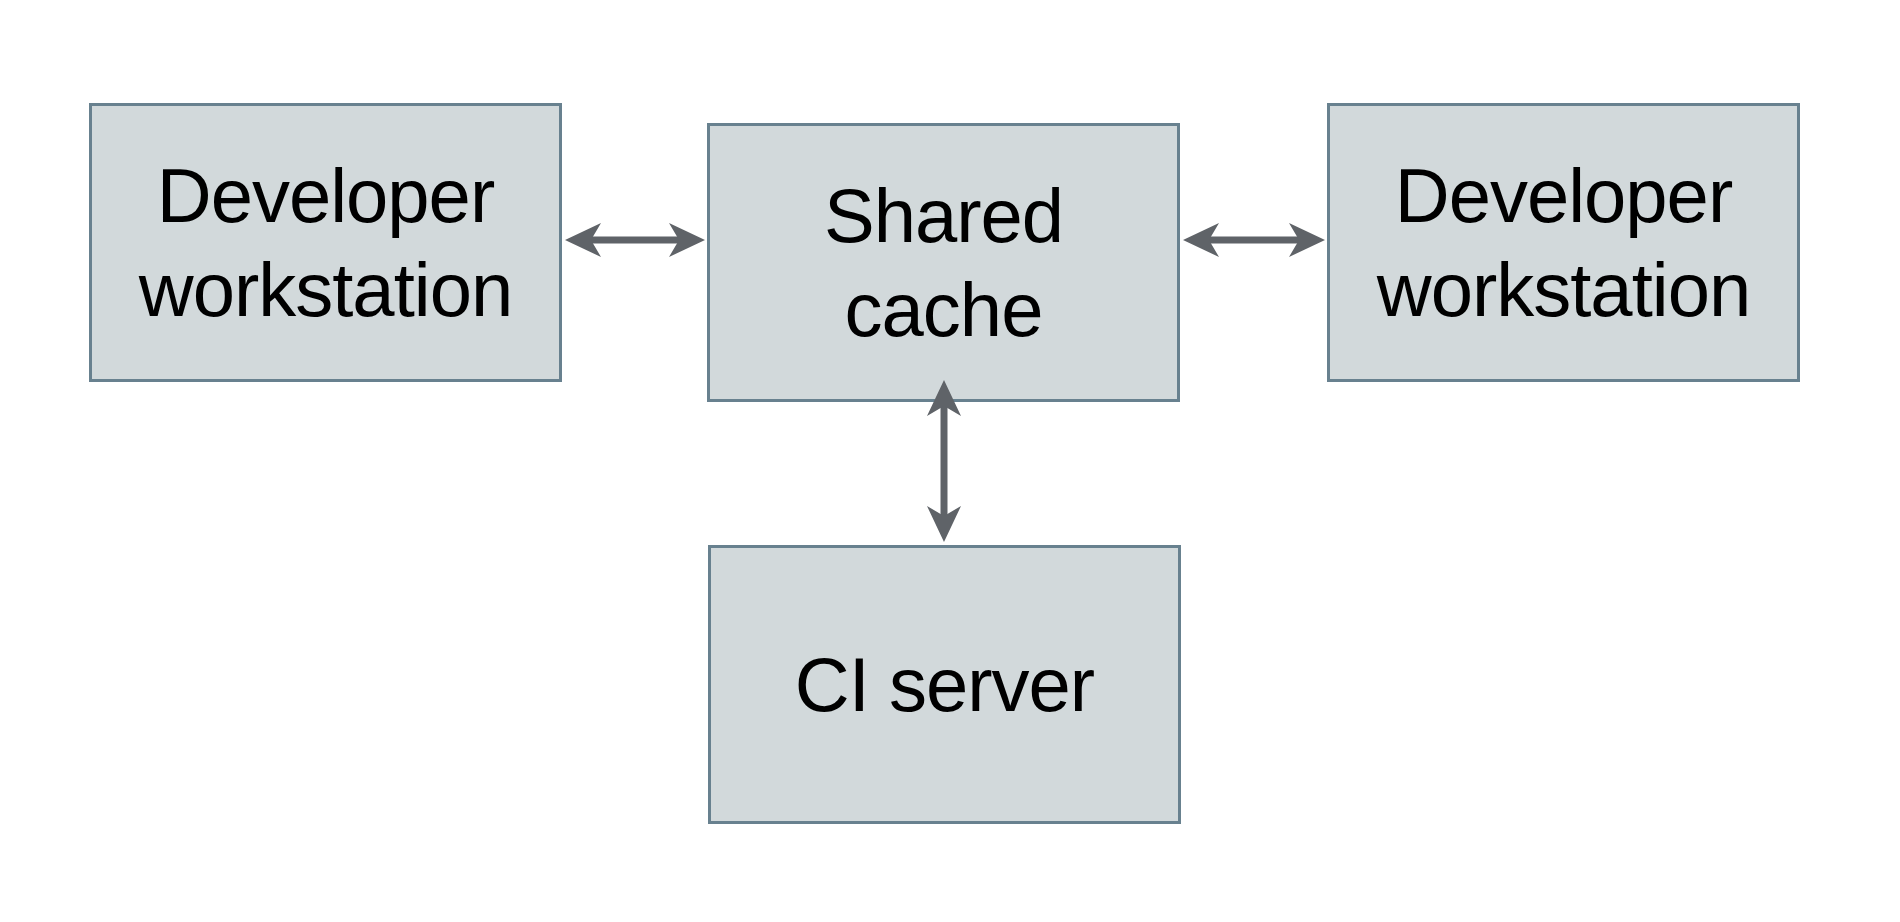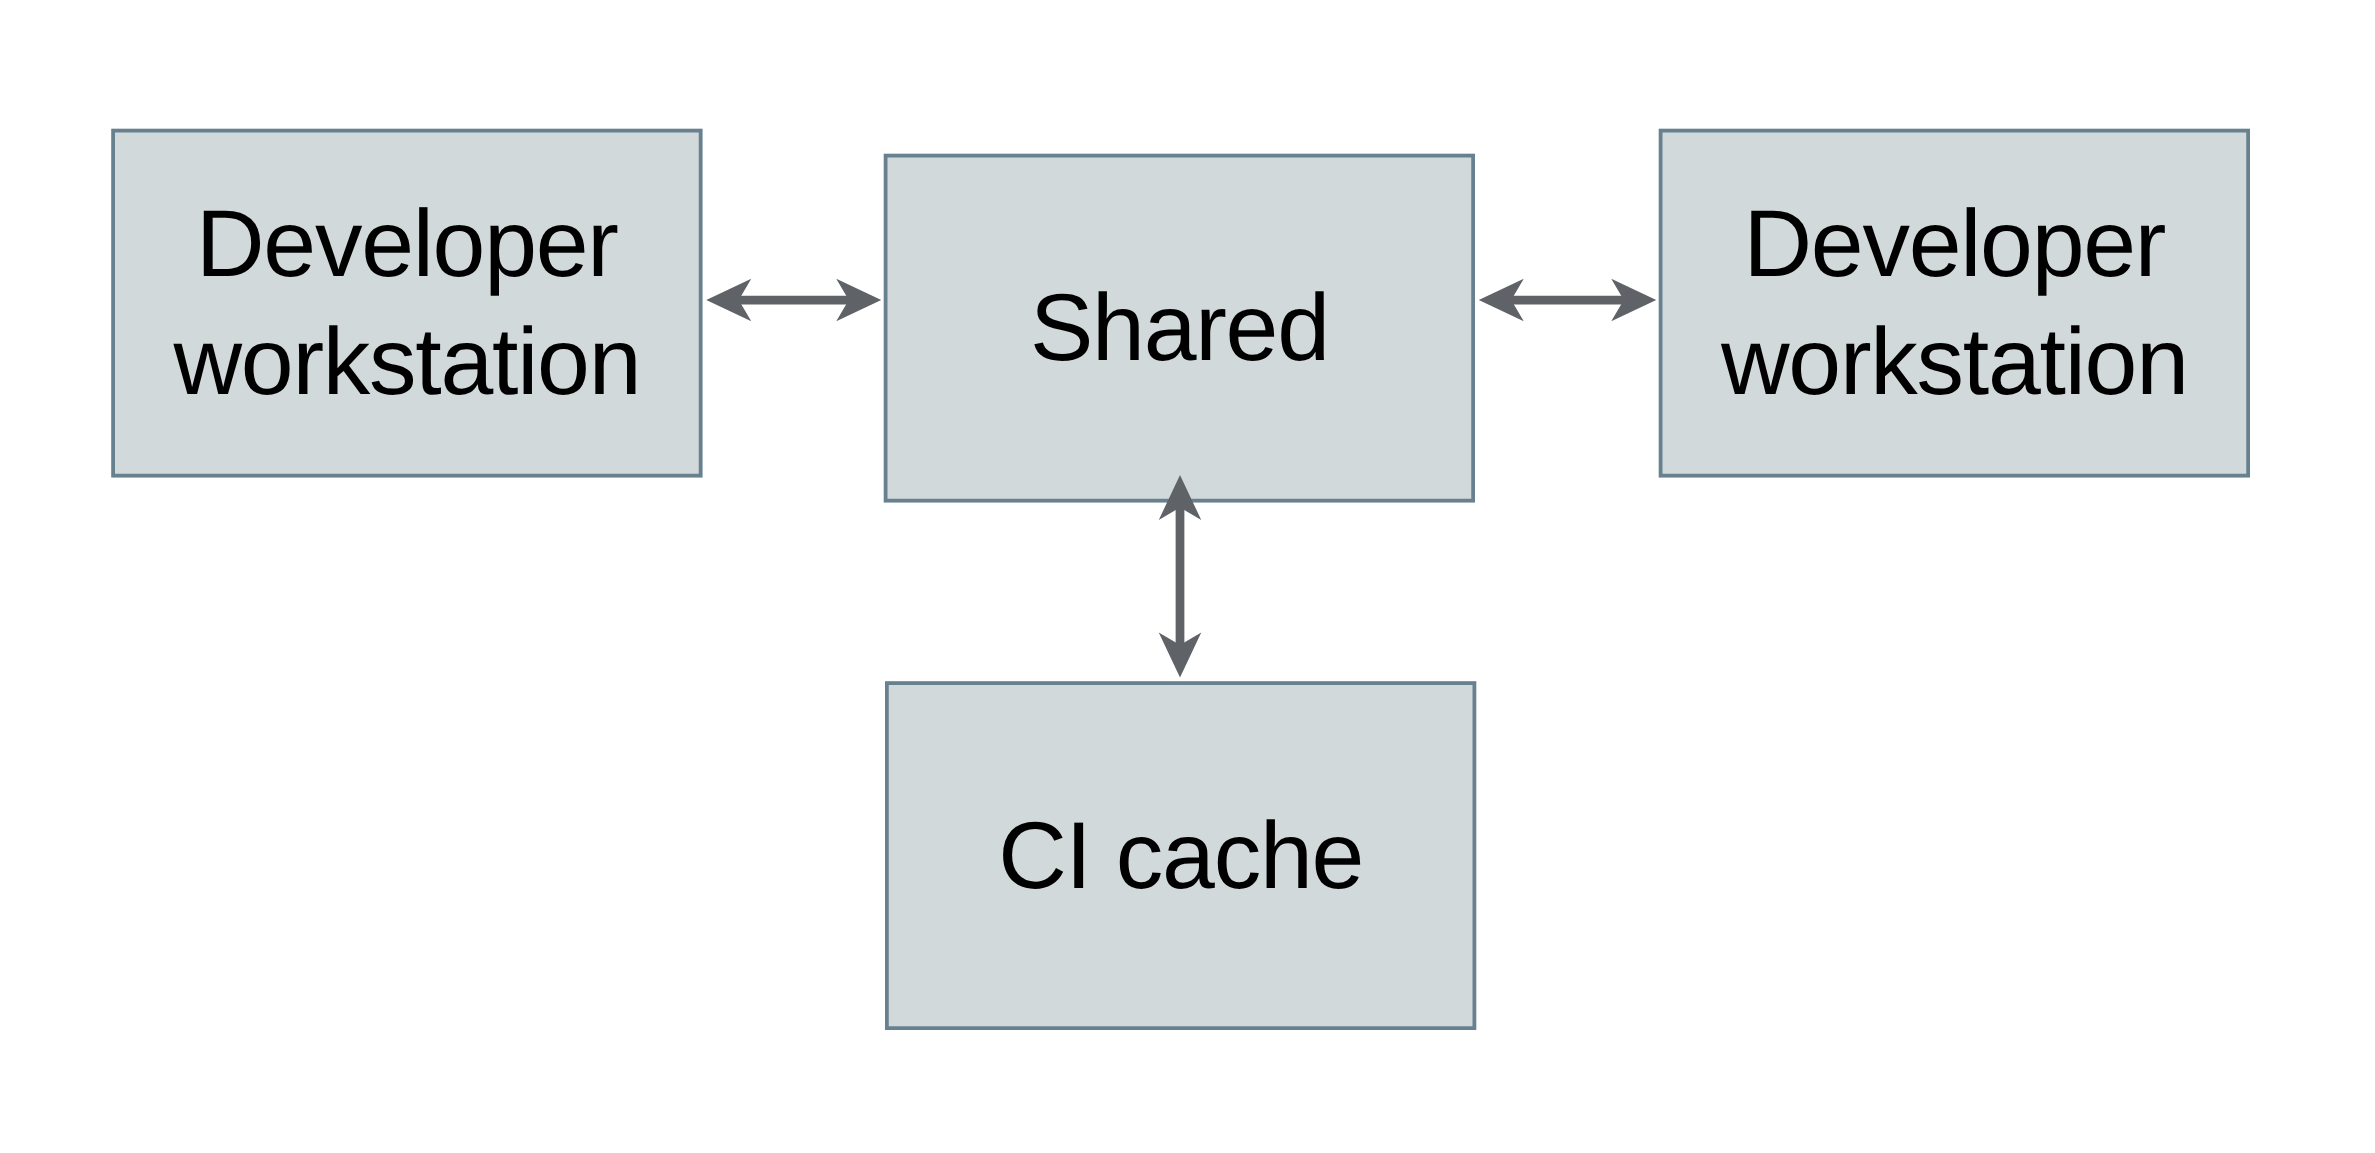--- a/index.html
+++ b/index.html
@@ -54,29 +54,30 @@
 
 <div class="canvas">
 
   <div class="node node-dev-left">
     <span class="label-line">Developer</span>
     <span class="label-line">workstation</span>
   </div>
 
   <div class="node node-shared">
     <span class="label-line">Shared</span>
+    <span class="label-line">cache</span>
   </div>
 
   <div class="node node-dev-right">
     <span class="label-line">Developer</span>
     <span class="label-line">workstation</span>
   </div>
 
   <div class="node node-ci">
-    <span class="label-line">CI cache</span>
+    <span class="label-line">CI server</span>
   </div>
 
   <svg class="arrow arrow-left-cache" width="150" height="52" viewBox="0 0 150 52">
     <line x1="30" y1="26" x2="120" y2="26" stroke-width="7" stroke="#5f6368"></line>
     <polygon points="5,26 41,9 31,26 41,43" fill="#5f6368"></polygon>
     <polygon points="145,26 109,9 119,26 109,43" fill="#5f6368"></polygon>
   </svg>
 
   <svg class="arrow arrow-cache-right" width="152" height="52" viewBox="0 0 152 52">
     <line x1="30" y1="26" x2="122" y2="26" stroke-width="7" stroke="#5f6368"></line>

